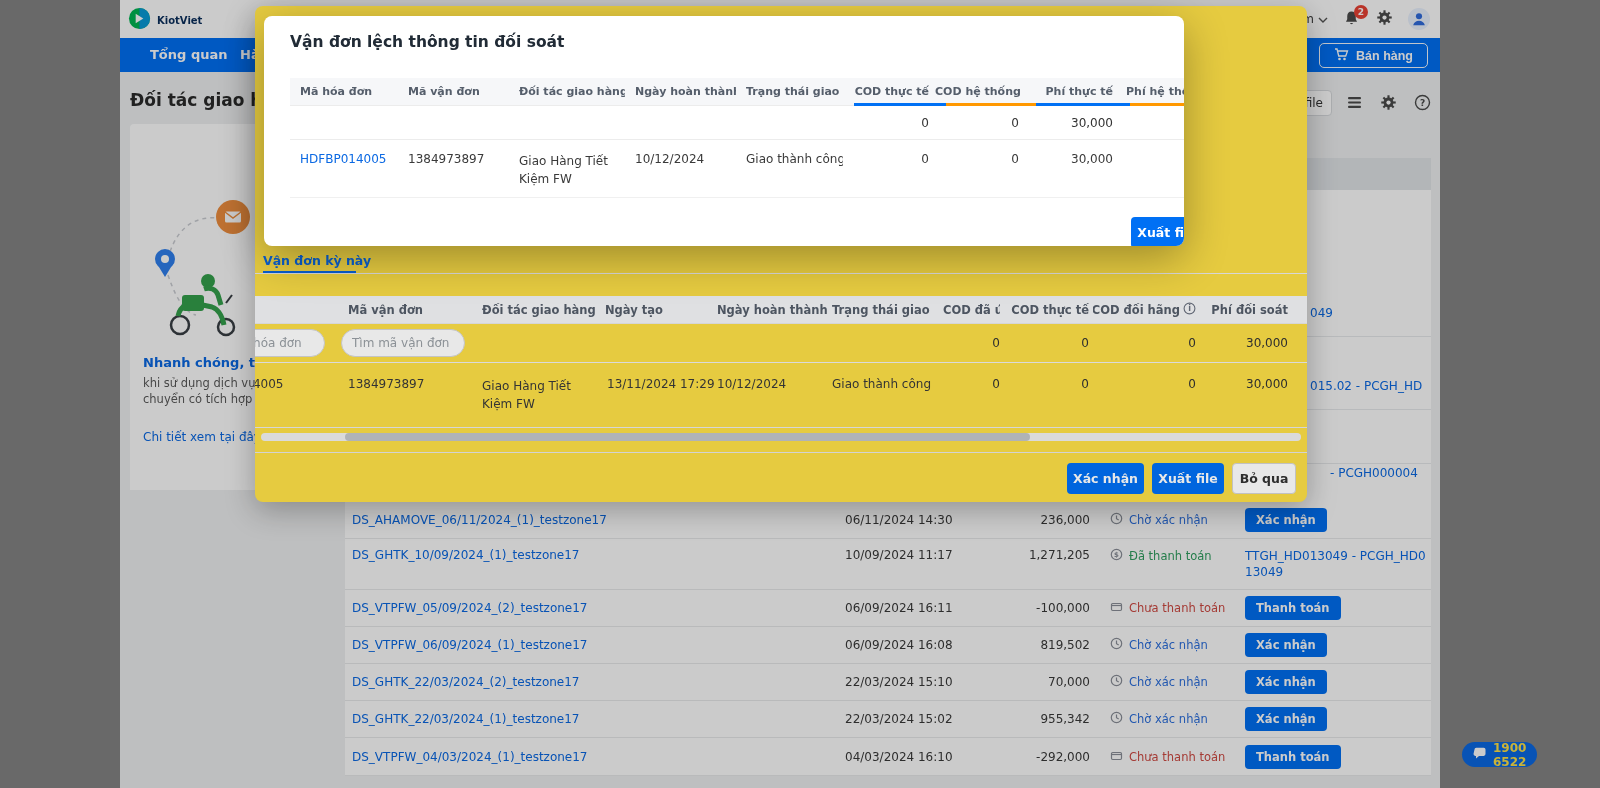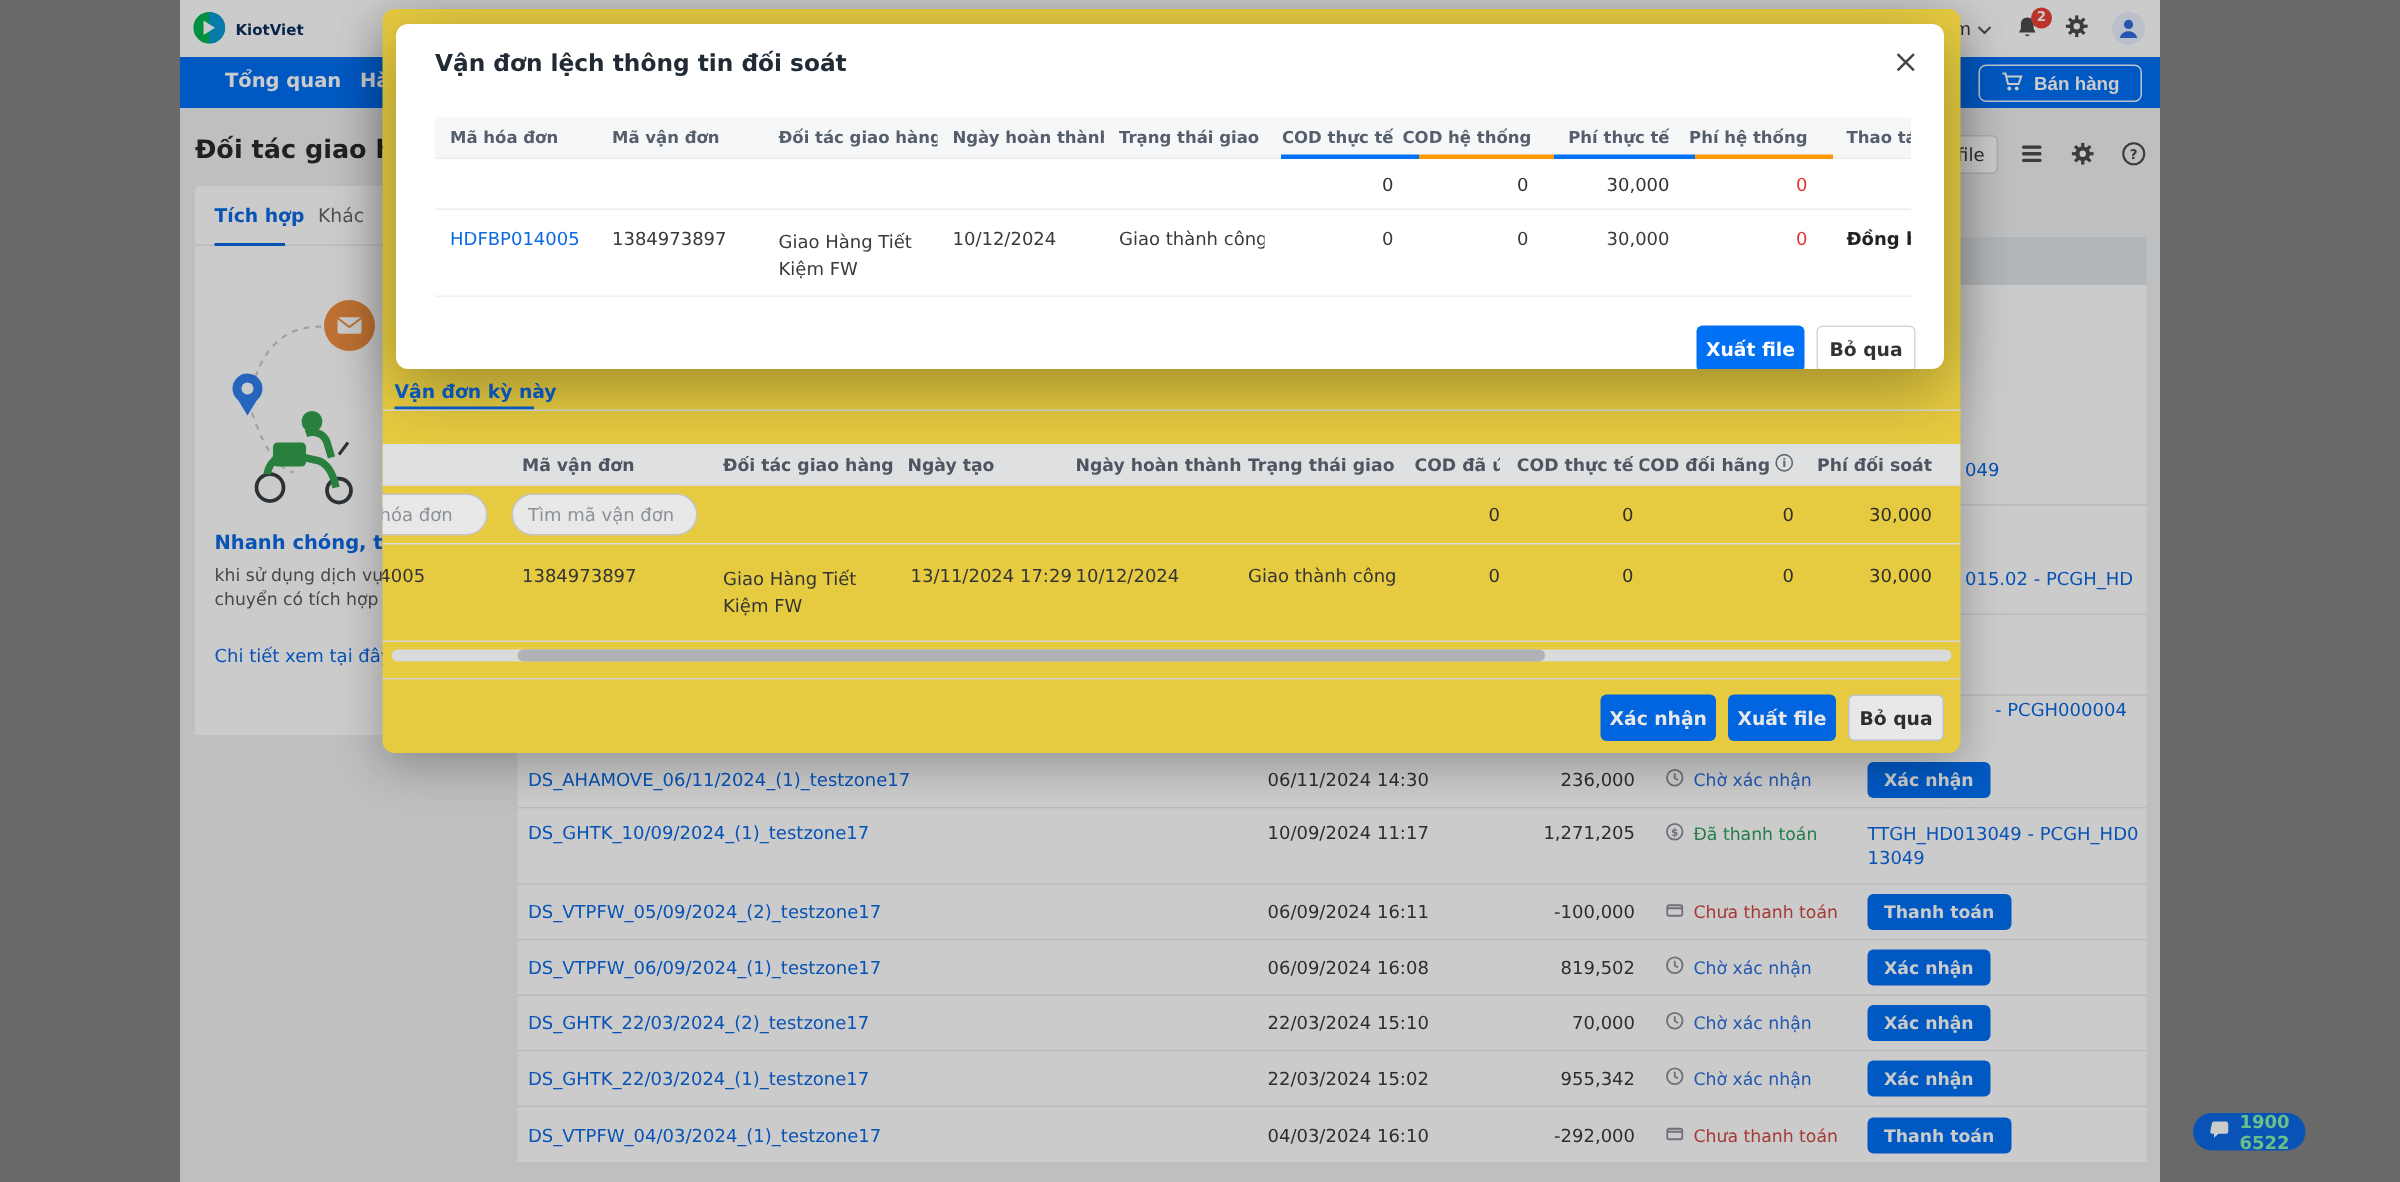--- a/index.html
+++ b/index.html
@@ -56,21 +56,21 @@
   .c-name { width:500px; padding-left:7px; }
   .c-name a, .lnk { color:#0b69e3; text-decoration:none; cursor:pointer; }
   .c-date { width:155px; color:#3a3a3a; }
   .c-amount { width:90px; text-align:right; color:#3a3a3a; }
   .c-status { margin-left:20px; width:135px; display:flex; align-items:center; gap:6px; font-size:11.5px; }
   .st-pending { color:#2c6fdd; } .st-paid { color:#2f9e5f; } .st-unpaid { color:#cf4a43; }
   .c-action { width:186px; }
   .row-btn { background:#0070f4; color:#fff; border:none; border-radius:4px; font-weight:700; font-size:11.5px; padding:5px 11px; cursor:pointer; font-family:inherit; }
   .c-action .lnk { display:block; width:186px; word-break:break-all; line-height:16px; font-size:12px; }
 
-  .chat-badge { position:absolute; left:1342px; top:742px; height:25px; background:#0b69e3; border-radius:13px; color:#86efac; font-weight:700; font-size:12px; display:flex; align-items:center; gap:6px; padding:0 11px; cursor:pointer; }
+  .chat-badge { position:absolute; left:1342px; top:742px; height:25px; background:#0b69e3; border-radius:13px; color:#fde047; font-weight:700; font-size:12px; display:flex; align-items:center; gap:6px; padding:0 11px; cursor:pointer; }
 
   
   .b1 { position:absolute; inset:0; background:rgba(0,0,0,0.12); z-index:10; }
   .b2 { position:absolute; inset:0; background:rgba(0,0,0,0.09); z-index:30; }
 
   
   .mid-modal { position:absolute; left:255px; top:6px; width:1052px; height:496px; background:#fde047; border-radius:8px; z-index:20; overflow:hidden; box-shadow:0 8px 30px rgba(0,0,0,.28); }
   .mm-tab { position:absolute; left:8px; top:247px; color:#0b69e3; font-weight:700; font-size:12.5px; white-space:nowrap; cursor:pointer; }
   .mm-tab-underline { position:absolute; left:8px; top:265px; width:93px; height:2px; background:#0b69e3; }
   .mm-tabline { position:absolute; left:0; top:267px; width:1052px; height:1px; background:#ededed; }
@@ -94,21 +94,21 @@
   .mm-row .mm-num { top:14px; }
   .mm-row .wrap2 { white-space:normal; width:110px; line-height:18px; }
   .mm-scroll { position:absolute; left:6px; top:427px; width:1040px; height:8px; background:#f0f0f0; border-radius:4px; }
   .mm-thumb { position:absolute; left:84px; top:0; width:685px; height:8px; background:#c2c5c9; border-radius:4px; cursor:pointer; }
   .mm-footer { position:absolute; left:0; top:446px; width:1052px; height:50px; border-top:1px solid #e8e8e8; }
   .btn-blue { position:absolute; top:10px; height:31px; background:#0070f4; color:#fff; border:none; border-radius:4px; font-weight:700; font-size:12.5px; cursor:pointer; font-family:inherit; }
   .btn-white { position:absolute; top:10px; height:31px; background:#fff; color:#333; border:1px solid #d5d5d5; border-radius:4px; font-weight:700; font-size:12.5px; cursor:pointer; font-family:inherit; }
   .mm-confirm { left:812px; width:77px; } .mm-export { left:897px; width:72px; } .mm-skip { left:977px; width:64px; }
 
   
-  .top-modal { position:absolute; left:264px; top:16px; width:1032px; height:230px; background:#fff; border-radius:8px; z-index:40; overflow:hidden; box-shadow:0 12px 44px rgba(0,0,0,.32); }
+  .top-modal { position:absolute; left:264px; top:16px; width:920px; height:230px; background:#fff; border-radius:8px; z-index:40; overflow:hidden; box-shadow:0 12px 44px rgba(0,0,0,.32); }
   .tm-title { position:absolute; left:26px; top:17px; font-size:15.5px; font-weight:700; color:#212b36; white-space:nowrap; }
   .tm-close { position:absolute; left:996px; top:15px; width:20px; height:20px; cursor:pointer; display:flex; align-items:center; justify-content:center; }
   .tm-thead { position:absolute; left:26px; top:62px; width:984px; height:28px; background:#f6f7f9; border-bottom:1px solid #ececec; display:flex; align-items:center; font-size:11px; color:#555e6b; font-weight:700; }
   .tm-thead .h { overflow:hidden; white-space:nowrap; }
   .t-inv { width:108px; padding-left:10px; } .t-trk { width:111px; padding-left:10px; } .t-par { width:116px; padding-left:10px; }
   .t-com { width:111px; padding-left:10px; } .t-sta { width:107px; padding-left:10px; }
   .t-ca { width:92px; text-align:right; padding-right:6px; } .t-cs { width:90px; text-align:right; padding-right:6px; }
   .t-fa { width:94px; text-align:right; padding-right:6px; } .t-fs { width:92px; text-align:right; padding-right:6px; }
   .t-act { width:63px; padding-left:20px; }
   .u-bar { position:absolute; top:87px; height:3px; }
@@ -218,25 +218,20 @@
             <circle cx="8" cy="8" r="4.6"></circle>
           </g>
           <circle cx="8" cy="8" r="2" fill="#fff"></circle>
         </svg></span>
     <span class="pg-ic i2"><svg width="17" height="17" viewBox="0 0 17 17">
           <circle cx="8.5" cy="8.5" r="7" fill="none" stroke="#4a4a4a" stroke-width="1.4"></circle>
           <text x="8.5" y="12" text-anchor="middle" font-size="9" font-weight="bold" fill="#4a4a4a">?</text>
         </svg></span>
 
     <div class="left-card">
-      <div class="lc-tabs">
-        <span class="lc-tab t0">Tích hợp</span>
-        <span class="lc-tab t1">Khác</span>
-        <span class="lc-tab-underline"></span>
-      </div>
       <div class="lc-illu">
         <svg width="190" height="175" viewBox="0 0 190 175">
           <path d="M28 92 C 35 55, 55 38, 86 44" fill="none" stroke="#c9ccd1" stroke-width="1.5" stroke-dasharray="4 4"></path>
           <path d="M30 100 C 40 130, 50 138, 58 140" fill="none" stroke="#c9ccd1" stroke-width="1.5" stroke-dasharray="4 4"></path>
           <circle cx="95" cy="42" r="17" fill="#ee8f3f"></circle>
           <rect x="87" y="36.5" width="16" height="11" rx="1.5" fill="#fff"></rect>
           <path d="M87 37l8 6 8-6" fill="none" stroke="#ee8f3f" stroke-width="1.4"></path>
           <circle cx="27" cy="84" r="10" fill="#2f80ed"></circle>
           <path d="M18.5 88 L27 102 L35.5 88z" fill="#2f80ed"></path>
           <circle cx="27" cy="84" r="4" fill="#fff"></circle>

